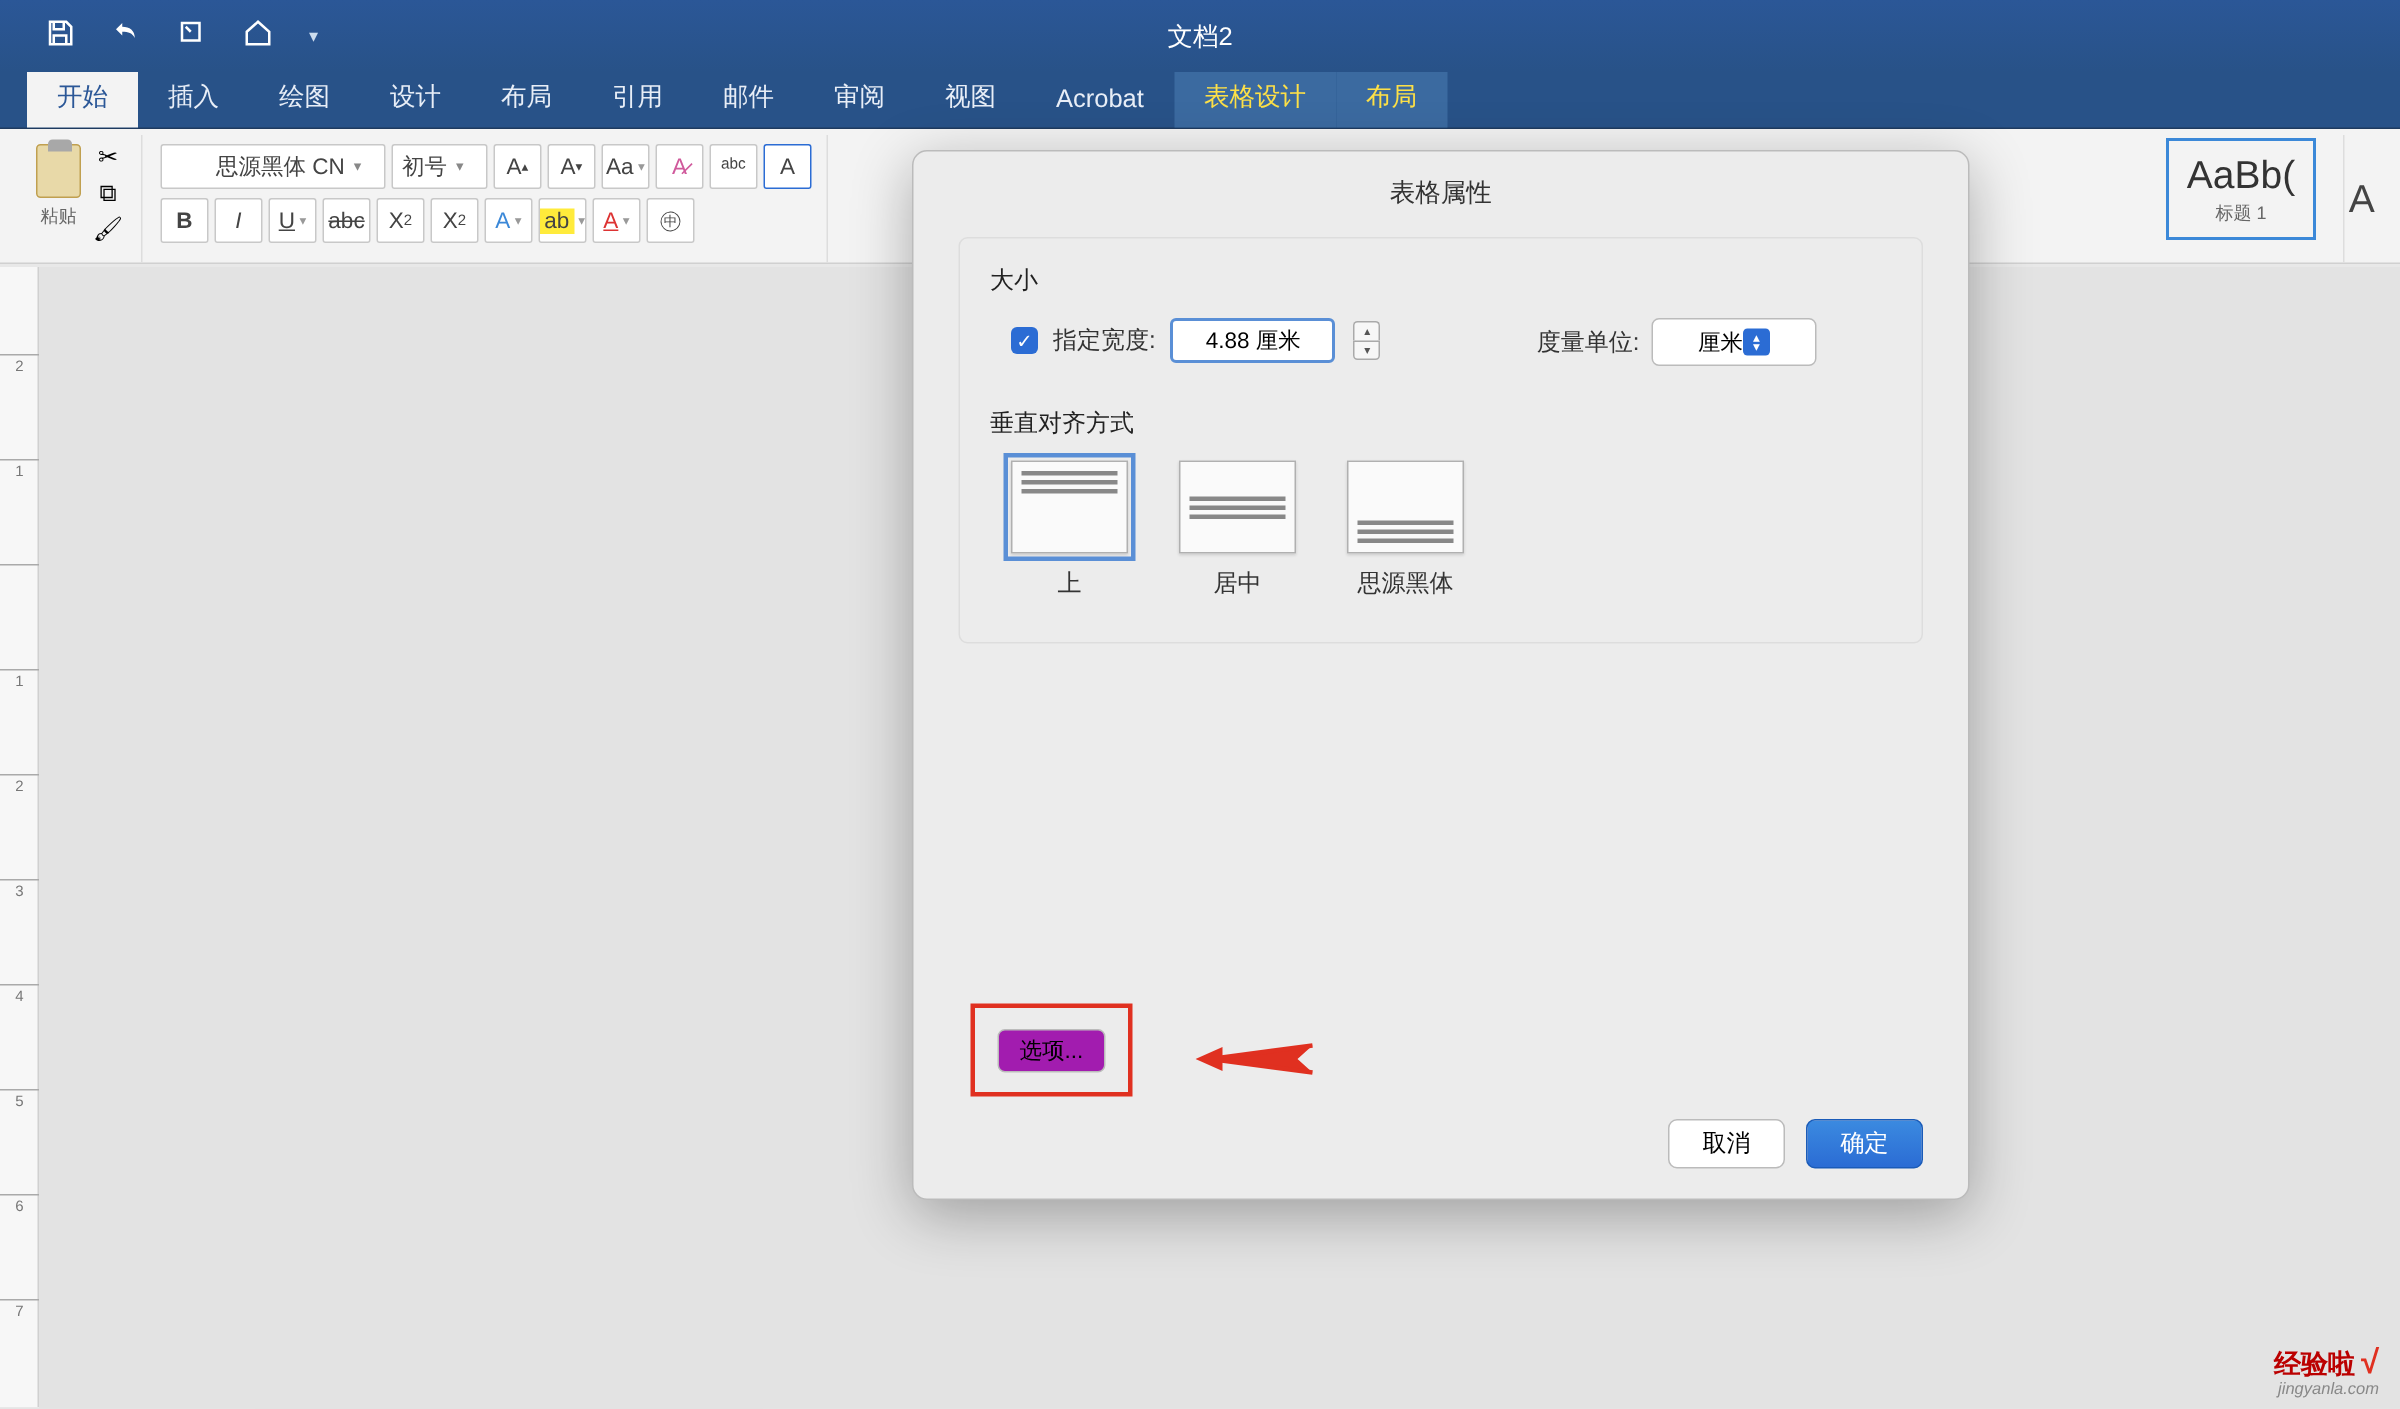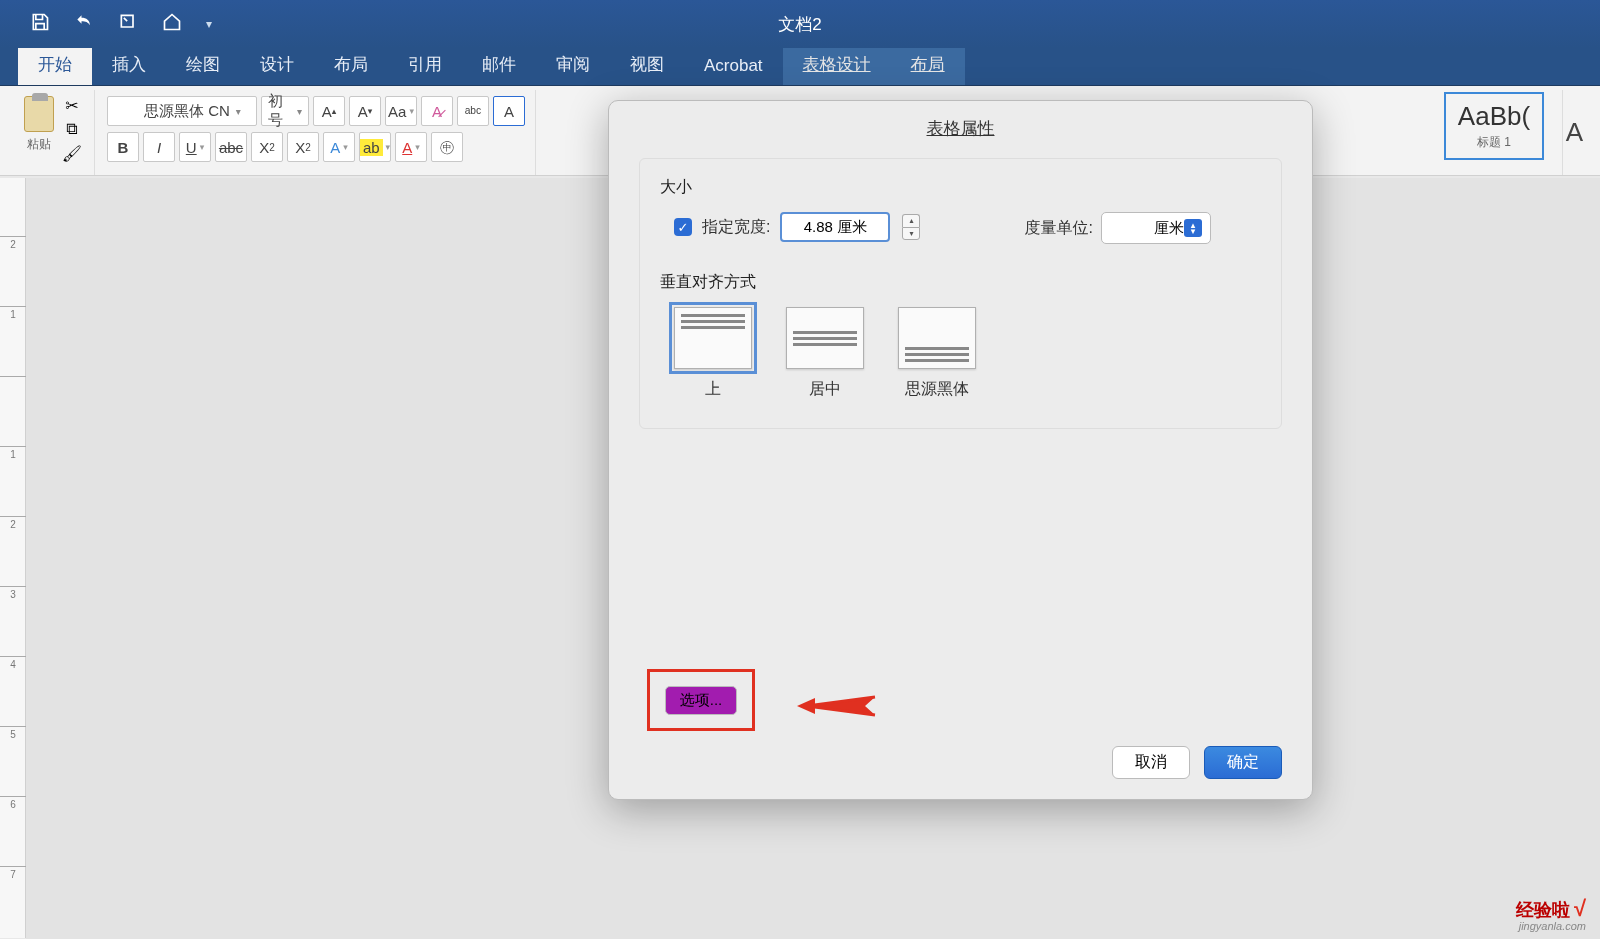--- a/index.html
+++ b/index.html
@@ -7,21 +7,21 @@
 
 .titlebar { height: 48px; background: linear-gradient(#2b5797, #285288); display: flex; align-items: center; padding: 0 30px; color: #fff; position: relative; }
 .titlebar .qat { display: flex; gap: 24px; align-items: center; }
 .titlebar .qat span svg { width: 20px; height: 20px; fill: #fff; }
 .titlebar .doc-title { position: absolute; left: 50%; transform: translateX(-50%); font-size: 17px; color: #fff; }
 .qat-more { font-size:12px; color:#cde; }
 
 .ribbon-tabs { height: 38px; background: #285288; display: flex; align-items: flex-end; padding-left: 18px; gap: 0; border-bottom: 1px solid #1e3a5f; }
 .ribbon-tabs .tab { padding: 8px 20px 9px; color: #e8eef7; font-size: 17px; cursor: pointer; border-top-left-radius:2px;border-top-right-radius:2px;}
 .ribbon-tabs .tab.active { background: #f3f3f3; color: #2b5797; }
-.ribbon-tabs .tab.context { background: #3b6aa0; color:#e5e5e5;text-decoration:underline;}
+.ribbon-tabs .tab.context { background: #3b6aa0; color:#fde047;}
 
 .ribbon { height: 90px; background: #f3f3f3; border-bottom: 1px solid #d0d0d0; display: flex; align-items: stretch; padding: 4px 14px 0; gap: 8px; overflow:hidden;}
 .rgroup { display: flex; flex-direction: column; border-right: 1px solid #ddd; padding: 2px 10px 2px 4px; }
 .rgroup .btns { display: flex; gap: 4px; align-items: center; }
 .rgroup .label { font-size: 12px; color: #666; text-align: center; margin-top: 4px; }
 .big-paste { display:flex; flex-direction:column; align-items:center; padding:2px 6px; }
 .clip-icon { width:30px;height:36px;border:1px solid #c0a050;border-radius:3px;background:#e8d9a8;position:relative;margin-top:2px;}
 .clip-icon::before{content:'';position:absolute;top:-4px;left:7px;width:16px;height:8px;background:#a8a8a8;border-radius:3px 3px 0 0;}
 .mini-col { display:flex;flex-direction:column;gap:6px;padding:4px 2px;}
 .mini-col span{width:20px;height:18px;display:flex;align-items:center;justify-content:center;}
@@ -35,39 +35,39 @@
 .style-prev{font-size:26px;color:#333;font-weight:500;}
 .style-name{font-size:12px;color:#666;margin-top:2px;}
 
 .ruler-v { position: absolute; top: 178px; left: 0; width: 26px; height: 760px; background: #f7f7f7; border-right: 1px solid #d0d0d0; }
 .ruler-v .tick { position: absolute; left: 0; width: 26px; border-top: 1px solid #aaa; font-size: 10px; color: #777; text-align: center; padding-top:2px;}
 .ruler-corner { position:absolute;top:178px;left:0;width:26px;height:22px;background:#f0f0f0;border-right:1px solid #d0d0d0;border-bottom:1px solid #d0d0d0;display:flex;align-items:center;justify-content:center;font-size:11px;color:#888;}
 
 .doc-area { position: absolute; top: 178px; left: 26px; right: 0; bottom: 0; background: #e3e3e3; }
 
 .dialog { position: absolute; top: 100px; left: 608px; width: 705px; height: 700px; background: #ececec; border-radius: 10px; box-shadow: 0 10px 40px rgba(0,0,0,.3); border:1px solid #bbb;}
-.dialog-title { text-align: center; font-size: 17px; font-weight: 500; color: #333; padding: 16px 0 18px; text-decoration: underline; }
+.dialog-title { text-align: center; font-size: 17px; font-weight: 500; color: #333; padding: 16px 0 18px; }
 .seg { display: flex; justify-content: center; margin: 0 30px 18px; }
 .seg .segbtn { padding: 5px 20px; font-size: 16px; background: #f5f5f5; border: 1px solid #c4c4c4; border-right:none; cursor:pointer; color:#333;}
 .seg .segbtn:first-child{border-top-left-radius:5px;border-bottom-left-radius:5px;}
 .seg .segbtn:last-child{border-right:1px solid #c4c4c4;border-top-right-radius:5px;border-bottom-right-radius:5px;}
 .seg .segbtn.active { background: #fff; box-shadow: inset 0 1px 2px rgba(0,0,0,.1); }
 
 .panel { border: 1px solid #ddd; border-radius: 6px; margin: 0 30px; padding: 14px 20px 28px; background:#ececec;}
 .section-h { font-size: 16px; color: #222; margin: 4px 0 14px; }
 .row { display: flex; align-items: center; gap: 10px; }
 .chk { width: 18px; height: 18px; border-radius: 4px; background: #2b6cd4; display: inline-flex; align-items: center; justify-content: center; color: #fff; font-size: 13px; }
 .label-txt { font-size: 16px; color: #333; }
 .num-input { width: 110px; height: 30px; border: 2px solid #5a8fd6; border-radius: 4px; background: #fff; display: inline-flex; align-items: center; justify-content: center; font-size: 15px; }
 .stepper { width: 18px; display: flex; flex-direction: column; margin-left:2px;}
 .stepper span { height: 13px; border: 1px solid #aaa; background: #f7f7f7; font-size: 8px; text-align: center; line-height: 11px; cursor:pointer; color:#555;}
 .stepper span:first-child{border-bottom:none;border-radius:3px 3px 0 0;}
 .stepper span:last-child{border-radius:0 0 3px 3px;}
 .unit-sel { position:absolute; right:50px; top:0; display:flex; align-items:center; gap:8px;}
-.select-box { width: 110px; height: 32px; background: #fff; border: 1px solid #bbb; border-radius: 5px; display: inline-flex; align-items: center; padding: 0 8px; font-size: 15px; justify-content: flex-end; }
+.select-box { width: 110px; height: 32px; background: #fff; border: 1px solid #bbb; border-radius: 5px; display: inline-flex; align-items: center; padding: 0 8px; font-size: 15px; justify-content: center; }
 .select-box .arr { width: 18px; height: 18px; background: #2b6cd4; border-radius: 3px; display: flex; align-items: center; justify-content: center; color: #fff; font-size: 9px; flex-direction:column; line-height:6px;}
 
 .align-opts { display: flex; gap: 34px; margin-top: 10px; }
 .align-item { display: flex; flex-direction: column; align-items: center; gap: 10px; }
 .align-box { width: 78px; height: 62px; border: 1px solid #b0b0b0; background: #fafafa; display: flex; flex-direction: column; padding: 6px; gap: 3px; box-shadow: 0 1px 2px rgba(0,0,0,.15); cursor:pointer;}
 .align-box.sel { outline: 3px solid #5a8fd6; outline-offset: 2px; }
 .align-box .line { height: 3px; background: #888; }
 .align-box.top { justify-content: flex-start; }
 .align-box.mid { justify-content: center; }
 .align-box.bot { justify-content: flex-end; }
@@ -139,21 +139,21 @@
         <span>🖌</span>
       </div>
     </div>
   </div>
   <div class="rgroup" style="flex-direction:column;gap:6px;padding-top:6px;">
     <div class="btns">
       <div class="combo" style="width:150px;padding-left:36px;">
           <span>思源黑体 CN</span>
           <span class="dd">▾</span>
         </div>
-      <div class="combo" style="width:48px;">
+      <div class="combo" style="width:64px;">
           <span>初号</span>
           <span class="dd">▾</span>
         </div>
       <div class="btn-sm">A<span style="font-size:9px;vertical-align:super;">▴</span></div>
       <div class="btn-sm">A<span style="font-size:9px;vertical-align:sub;">▾</span></div>
       <div class="btn-sm dd">Aa</div>
       <div class="btn-sm" style="color:#d05a9c;">A̷</div>
       <div class="btn-sm">ᵃᵇᶜ</div>
       <div class="btn-sm" style="border:1px solid #2b6cd4;">A</div>
     </div>

